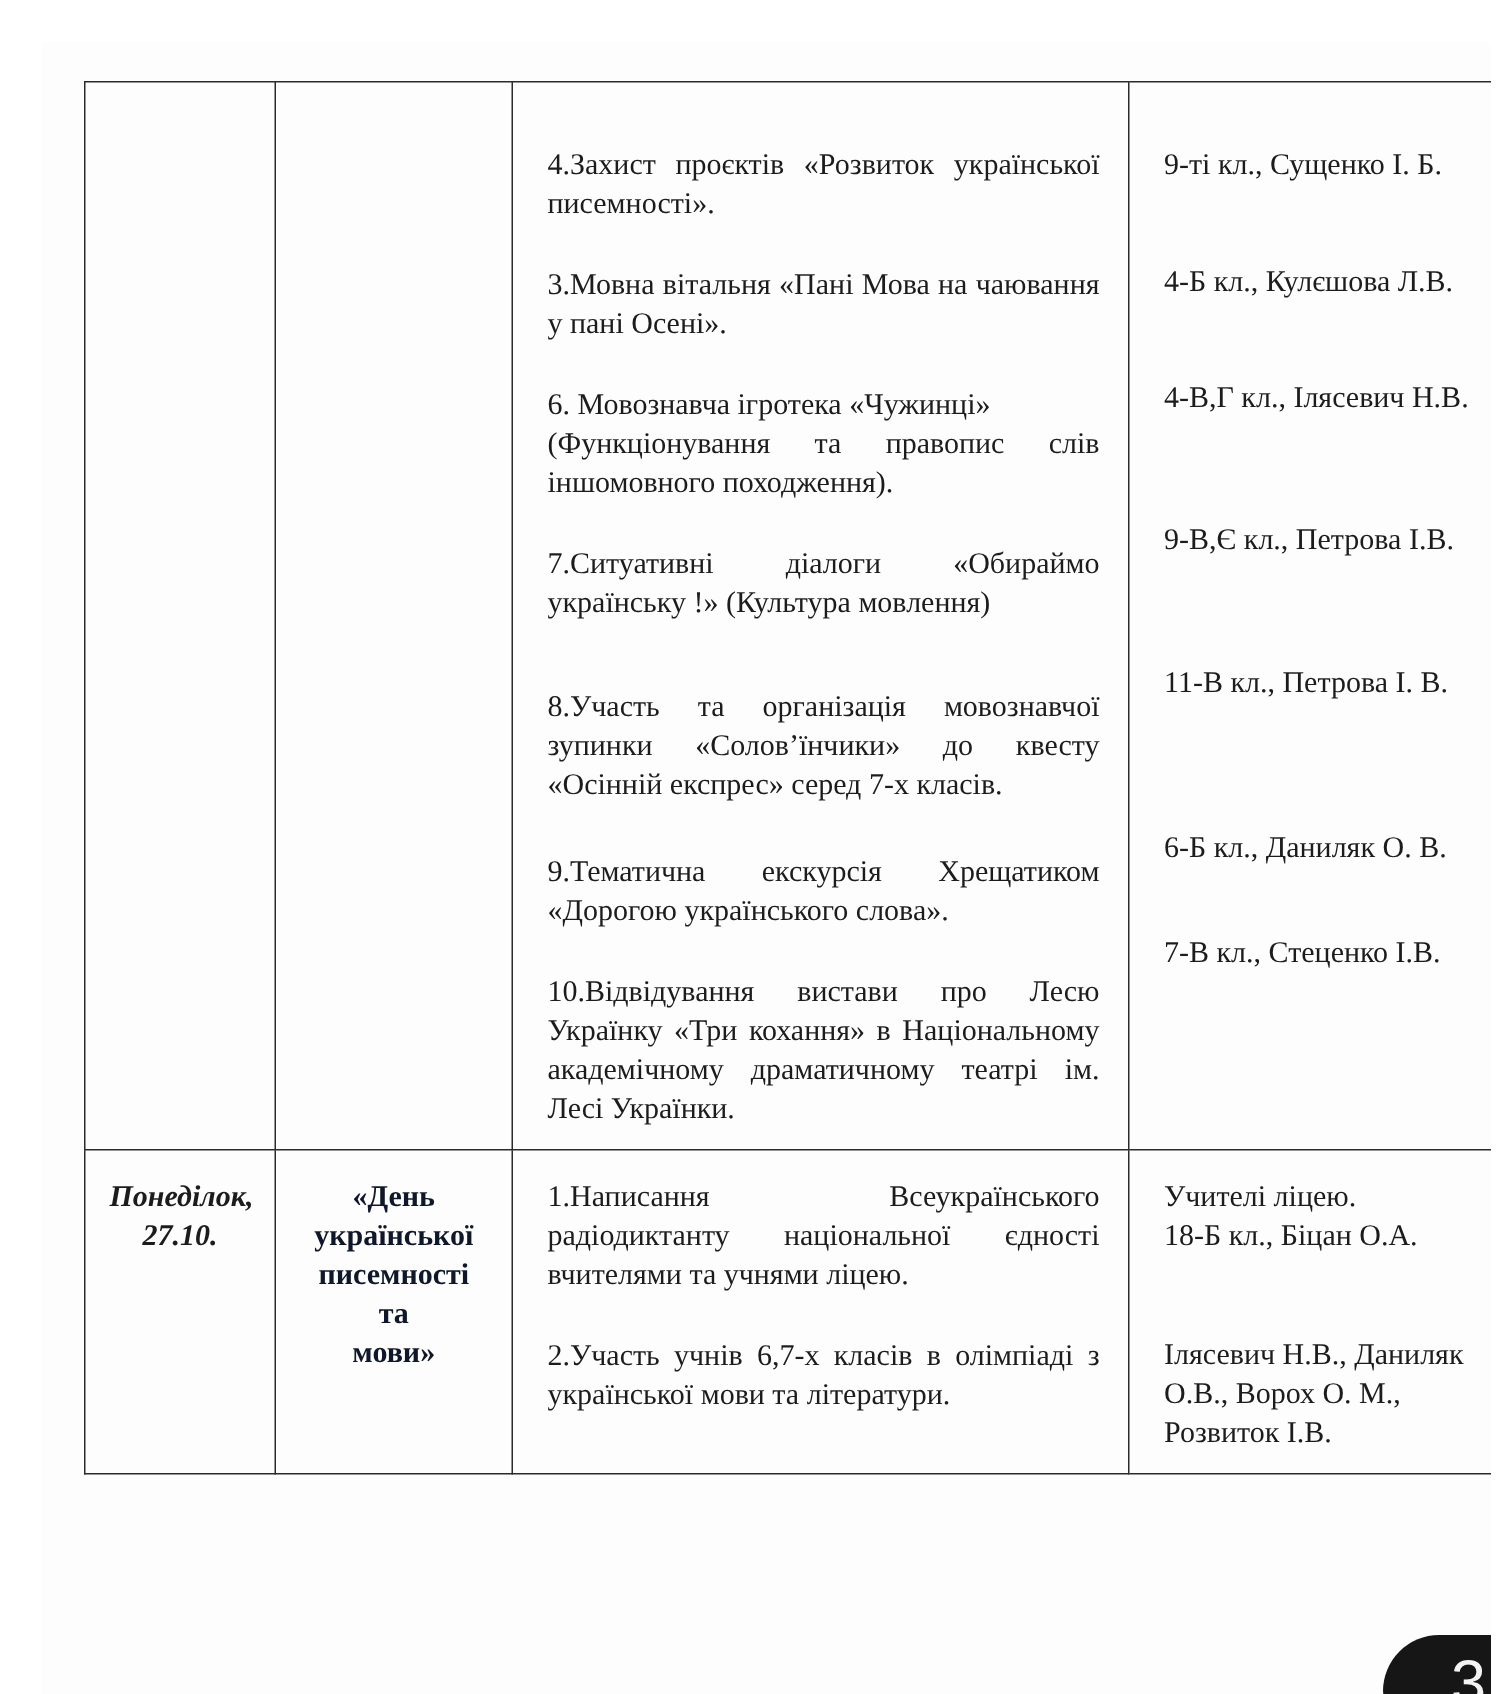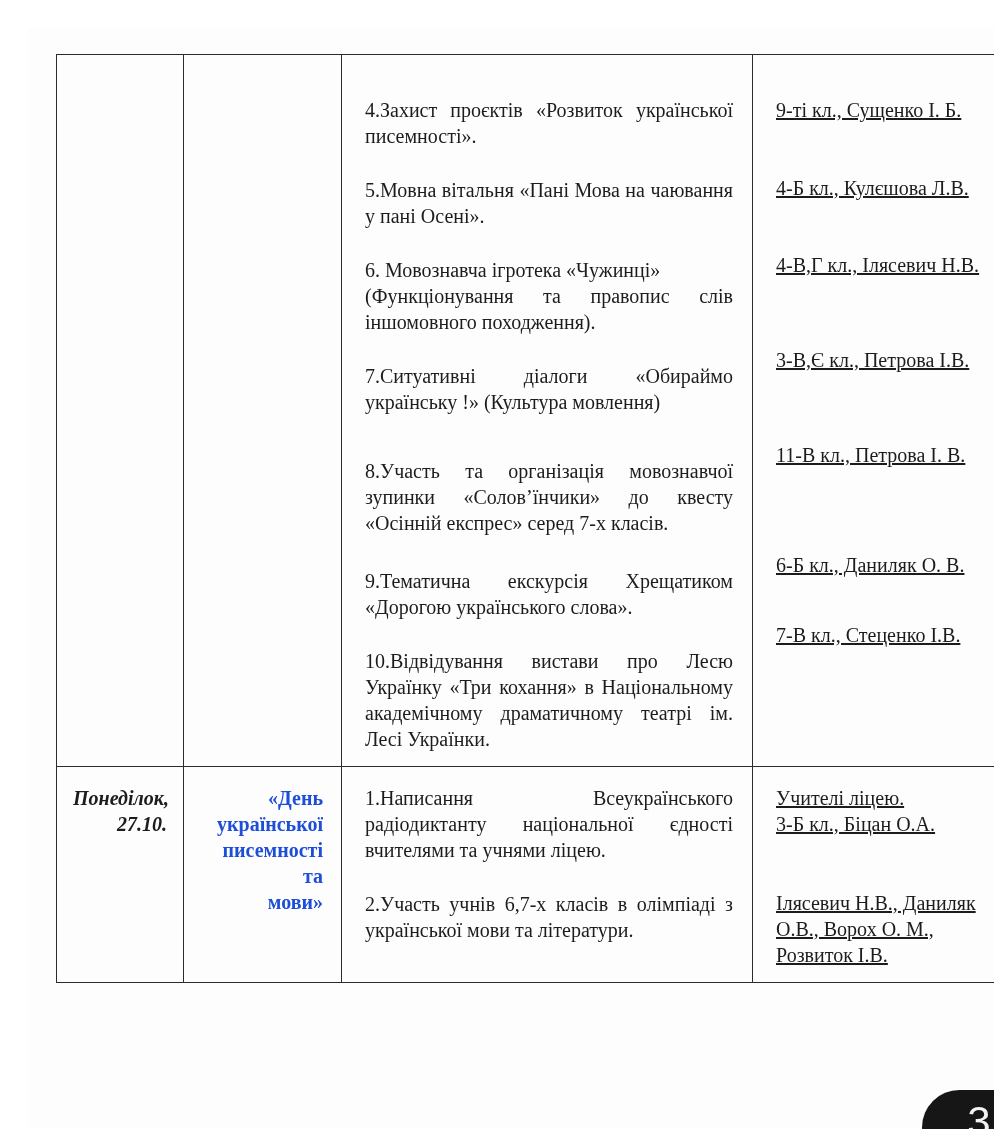--- a/index.html
+++ b/index.html
@@ -22,38 +22,38 @@
     width: 955px;
     border-collapse: collapse;
     table-layout: fixed;
   }
   table.plan td {
     border: 1.5px solid #2b2b2b;
     vertical-align: top;
     font-size: 20px;
     line-height: 26px;
   }
-  .pre { white-space: pre-line; text-align: right; }
+  .pre { white-space: pre-line; }
   td.day-cell {
     text-align: center;
     font-weight: bold;
     font-style: italic;
     padding: 4px 2px 0 2px;
   }
   td.event-cell {
     text-align: center;
     font-weight: bold;
     padding: 4px 4px 0 4px;
   }
   td.act-cell  { padding: 4px 5px 0 9px; }
   td.resp-cell { padding: 4px 6px 0 9px; }
   td.act-cell.cont  { padding-top: 28px; }
   td.resp-cell.cont { padding-top: 28px; }
   .act  { text-align: justify; white-space: pre-line; }
-  .resp { text-align: left;    white-space: pre-line; text-decoration: underline; }
+  .resp { text-align: left;    white-space: pre-line; }
   .page-badge {
     position: absolute;
     right: 0;
     bottom: 0;
     width: 114px;
     height: 67px;
     background: #161616;
     border-radius: 48px 0 0 38px;
     display: flex;
     align-items: center;
@@ -84,57 +84,57 @@
     <tbody>
         <tr>
       <td class="day-cell" style="height:679px">
         <div class="pre"></div>
       </td>
       <td class="event-cell">
         <div class="pre"></div>
       </td>
       <td class="act-cell cont">
         <div class="act" style="min-height:78px">4.Захист проєктів «Розвиток української писемності».</div>
-        <div class="act" style="min-height:77px">5.Мовна вітальня «Пані Мова на чаювання у пані Осені».</div>
+        <div class="act" style="min-height:77px">3.Мовна вітальня «Пані Мова на чаювання у пані Осені».</div>
         <div class="act" style="min-height:95px">6. Мовознавча ігротека «Чужинці»
 (Функціонування та правопис слів іншомовного походження).</div>
         <div class="act" style="min-height:95px">7.Ситуативні діалоги «Обираймо українську !» (Культура мовлення)</div>
         <div class="act" style="min-height:110px">8.Участь та організація мовознавчої зупинки «Солов’їнчики» до квесту «Осінній експрес» серед 7-х класів.</div>
         <div class="act" style="min-height:70px">9.Тематична екскурсія Хрещатиком «Дорогою українського слова».</div>
         <div class="act">10.Відвідування вистави про Лесю Українку «Три кохання» в Національному академічному драматичному театрі ім. Лесі Українки.</div>
       </td>
       <td class="resp-cell cont">
         <div class="resp" style="min-height:78px">9-ті кл., Сущенко І. Б.</div>
         <div class="resp" style="min-height:77px">4-Б кл., Кулєшова Л.В.</div>
         <div class="resp" style="min-height:95px">4-В,Г кл., Ілясевич Н.В.</div>
-        <div class="resp" style="min-height:95px">3-В,Є кл., Петрова І.В.</div>
+        <div class="resp" style="min-height:95px">9-В,Є кл., Петрова І.В.</div>
         <div class="resp" style="min-height:110px">11-В кл., Петрова І. В.</div>
         <div class="resp" style="min-height:70px">6-Б кл., Даниляк О. В.</div>
         <div class="resp">7-В кл., Стеценко І.В.</div>
       </td>
     </tr>
 
     <tr>
       <td class="day-cell" style="height:200px">
         <div class="pre">Понеділок,
 27.10.</div>
       </td>
-      <td class="event-cell" style="color:#1d4ed8">
+      <td class="event-cell" style="color:#0f172a">
         <div class="pre">«День
 української
 писемності та
 мови»</div>
       </td>
       <td class="act-cell">
         <div class="act" style="min-height:105px">1.Написання Всеукраїнського радіодиктанту національної єдності вчителями та учнями ліцею.</div>
         <div class="act">2.Участь учнів 6,7-х класів в олімпіаді з української мови та літератури.</div>
       </td>
       <td class="resp-cell">
         <div class="resp" style="min-height:105px">Учителі ліцею.
-3-Б кл., Біцан О.А.</div>
+18-Б кл., Біцан О.А.</div>
         <div class="resp">Ілясевич Н.В., Даниляк О.В., Ворох О. М., Розвиток І.В.</div>
       </td>
     </tr>
 
 
   </tbody>
     </table>
 
   <div class="page-badge">
     <span>3</span>

